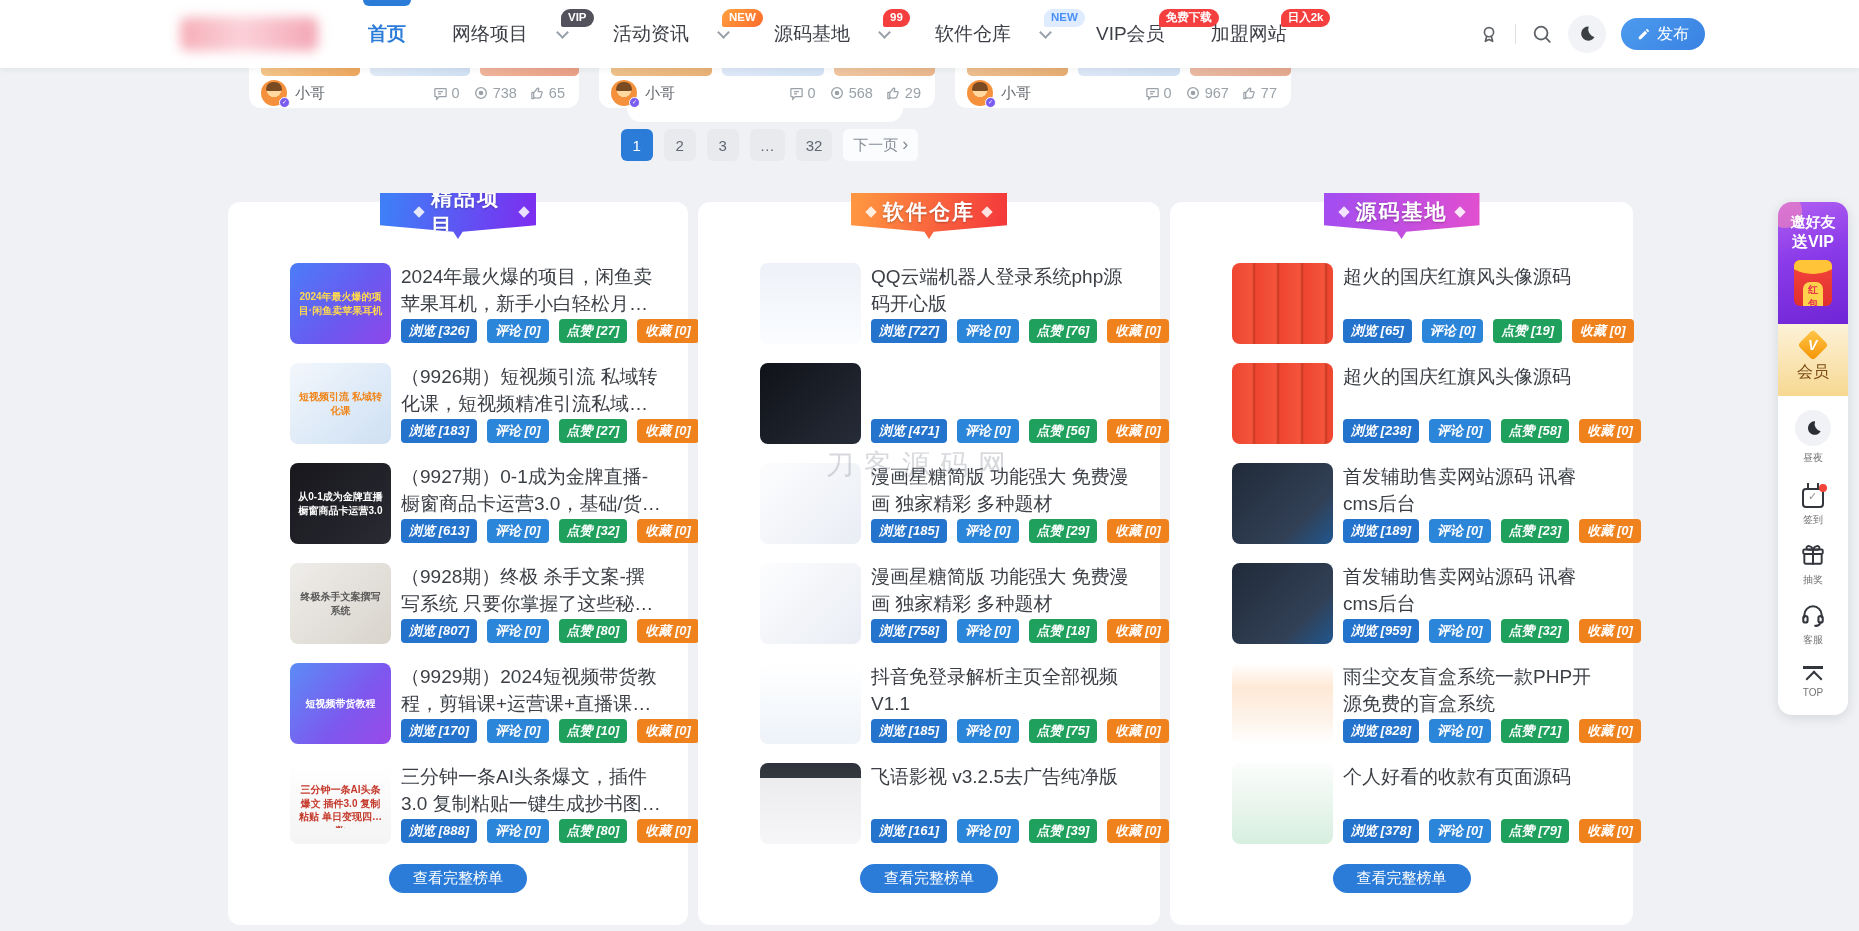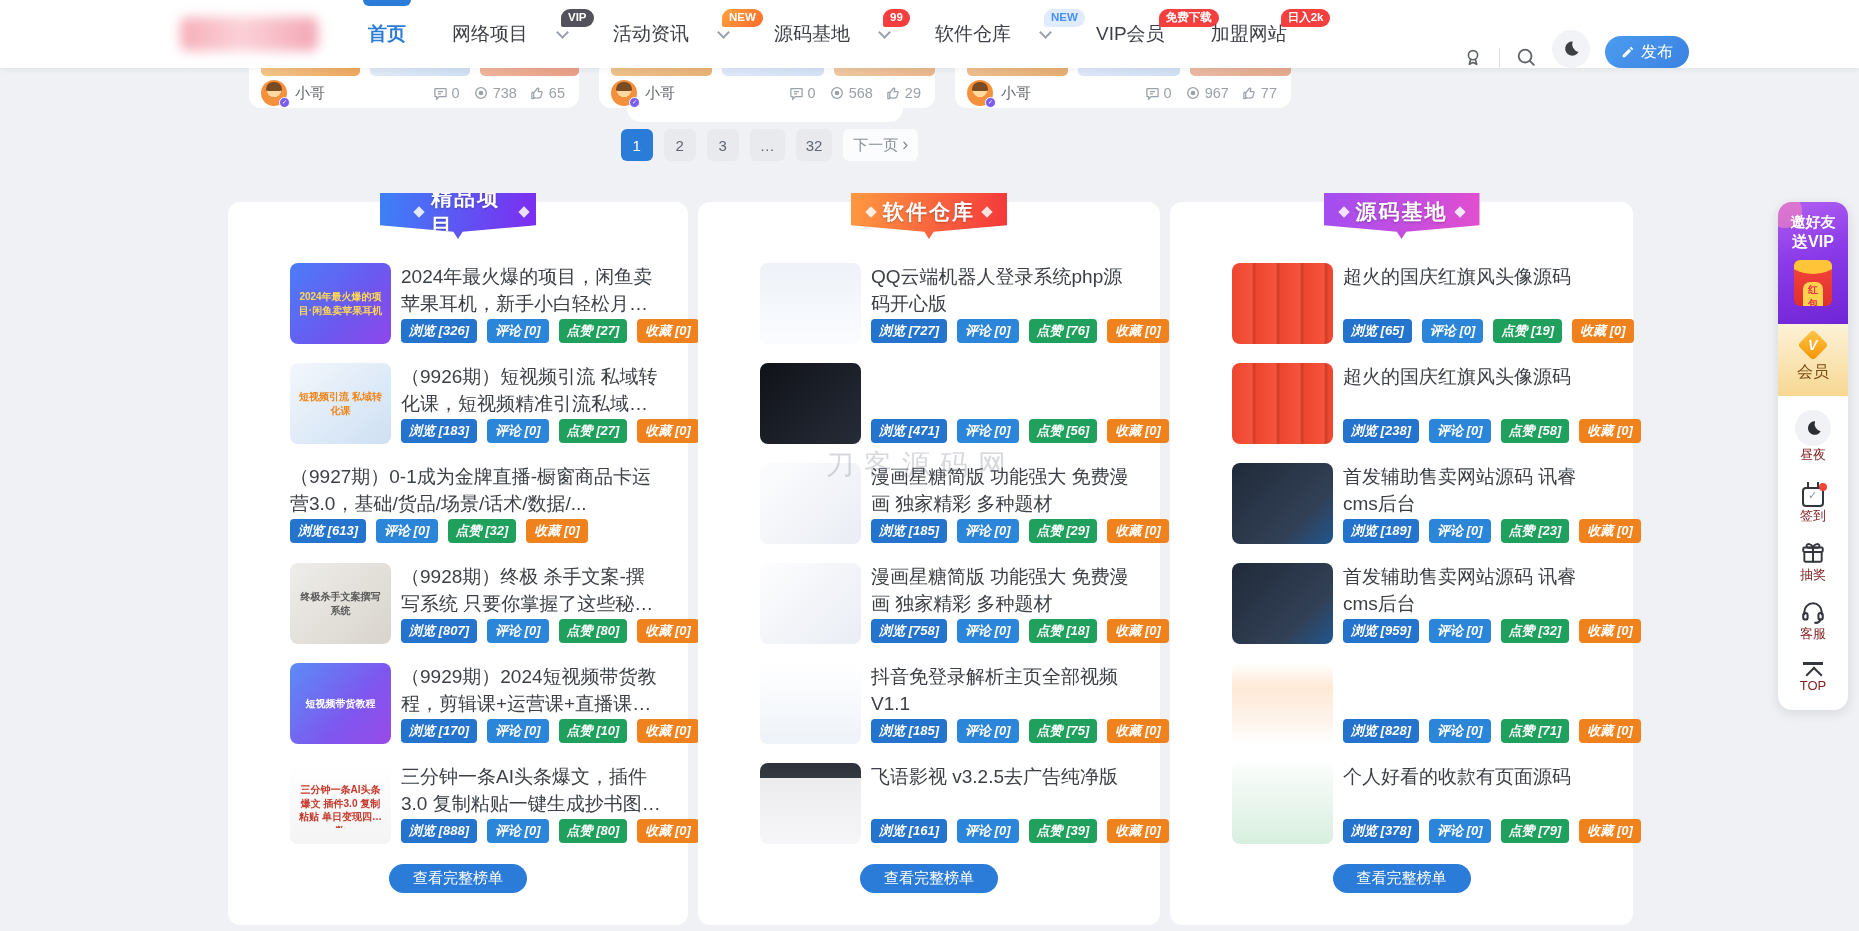--- a/index.html
+++ b/index.html
@@ -14,21 +14,21 @@
   .nav { position:absolute; left:368px; top:0; height:68px; display:flex; align-items:stretch; }
   .nav-item { position:relative; height:68px; display:flex; align-items:center; margin-right:46px;
               font-size:19px; color:#3c3f46; cursor:pointer; white-space:nowrap; }
   .nav-item[data-state="active"] { color:#2b7cd8; font-weight:bold; }
   .nav-item[data-state="active"]::after { content:""; position:absolute; top:0; left:50%; transform:translateX(-50%);
               width:48px; height:6px; background:#2b7cd8; border-radius:0 0 6px 6px; }
   .nav-badge { position:absolute; top:9px; left:calc(100% - 6px); font-size:11.5px; font-weight:bold;
                padding:2px 7px; border-radius:9px 9px 9px 2px; white-space:nowrap; line-height:1.2; }
   .chev { width:9px; height:9px; border-right:2px solid #9aa0a8; border-bottom:2px solid #9aa0a8;
           transform:rotate(45deg); margin-left:30px; margin-top:-4px; }
-  .nav-right { position:absolute; right:170px; top:0; height:68px; display:flex; align-items:flex-end; gap:15px; }
+  .nav-right { position:absolute; right:154px; top:0; height:68px; display:flex; align-items:center; gap:15px; }
   .icon-btn { background:none; border:none; cursor:pointer; display:flex; align-items:center; }
   .nav-divider { width:1px; height:20px; background:#dde0e4; }
   .moon-wrap { width:38px; height:38px; border-radius:50%; background:#f2f3f6; display:flex;
                align-items:center; justify-content:center; border:none; cursor:pointer; }
   .publish-btn { height:32px; padding:0 16px; border:none; border-radius:17px; cursor:pointer;
                  background:linear-gradient(135deg,#4c9bef,#3a82e2); color:#fff; font-size:16px;
                  display:flex; align-items:center; gap:6px; }
 
   
   .topcards { position:absolute; top:62px; left:0; width:100%; height:46px; z-index:5; }
@@ -108,21 +108,21 @@
             color:#e8334a; font-size:10px; font-weight:bold; padding:1px 5px; border-radius:7px; }
   .vipsec { height:72px; background:linear-gradient(180deg,#fdf2d8,#f7d892); text-align:center;
             padding-top:9px; cursor:pointer; }
   .vdiamond { width:22px; height:22px; margin:1px auto 6px; background:linear-gradient(135deg,#ffc84d,#f59200);
               transform:rotate(45deg); border-radius:4px; display:flex; align-items:center; justify-content:center; }
   .vdiamond span { transform:rotate(-45deg); color:#fff; font-weight:bold; font-style:italic; font-size:14px; }
   .viplabel { font-size:16px; color:#7a4a12; }
   .tools { padding:14px 0 2px; display:flex; flex-direction:column; align-items:center; }
   .tool { display:flex; flex-direction:column; align-items:center; margin-bottom:15px; cursor:pointer;
           background:none; border:none; font-family:inherit; }
-  .tool-label { font-size:13px; color:#7f1d1d; }
+  .tool-label { font-size:10px; color:#737373; margin-top:5px; }
   .moon-circle { width:36px; height:36px; border-radius:50%; background:#f1f2f5; display:flex;
                  align-items:center; justify-content:center; }
   .cal { position:relative; width:22px; height:20px; border:2px solid #33363c; border-radius:4px; margin-top:8px; }
   .cal::before { content:""; position:absolute; top:-7px; left:3px; width:2px; height:5px; background:#33363c; box-shadow:10px 0 0 #33363c; }
   .cal::after { content:"✓"; position:absolute; left:4px; top:0px; font-size:11px; color:#8d9096; }
   .cal .dot { position:absolute; right:-5px; top:-6px; width:8px; height:8px; border-radius:50%; background:#f5453a; }
   .topicon { width:24px; height:16px; position:relative; margin-top:4px; }
   .topicon::before { content:""; position:absolute; top:0; left:2px; right:2px; height:2.5px; background:#33363c; }
   .topicon::after { content:""; position:absolute; top:7px; left:7px; width:10px; height:10px;
                     border-left:2.5px solid #33363c; border-top:2.5px solid #33363c; transform:rotate(45deg); }
@@ -366,20 +366,23 @@
       <div class="item-badges">
         <span class="badge b-views"><span>浏览</span><span class="bv">183</span></span>
         <span class="badge b-comments"><span>评论</span><span class="bv">0</span></span>
         <span class="badge b-likes"><span>点赞</span><span class="bv">27</span></span>
         <span class="badge b-favs"><span>收藏</span><span class="bv">0</span></span>
       </div>
     </div>
   </div>
 
   <div class="item">
+    <div class="thumb" style="background: linear-gradient(135deg, rgb(23, 23, 28) 0%, rgb(42, 43, 51) 100%);">
+      <span class="thumb-text" style="color: rgb(255, 255, 255);">从0-1成为金牌直播 橱窗商品卡运营3.0</span>
+    </div>
     <div class="item-body">
       <div class="item-title">（9927期）0-1成为金牌直播-橱窗商品卡运营3.0，基础/货品/场景/话术/数据/...</div>
       <div class="item-badges">
         <span class="badge b-views"><span>浏览</span><span class="bv">613</span></span>
         <span class="badge b-comments"><span>评论</span><span class="bv">0</span></span>
         <span class="badge b-likes"><span>点赞</span><span class="bv">32</span></span>
         <span class="badge b-favs"><span>收藏</span><span class="bv">0</span></span>
       </div>
     </div>
   </div>
@@ -596,20 +599,21 @@
         <span class="badge b-favs"><span>收藏</span><span class="bv">0</span></span>
       </div>
     </div>
   </div>
 
   <div class="item">
     <div class="thumb" style="background: linear-gradient(rgb(255, 255, 255) 0%, rgb(255, 233, 214) 30%, rgb(253, 243, 234) 70%, rgb(255, 255, 255) 100%);">
       <span class="thumb-text" style="color: rgb(224, 96, 48);"></span>
     </div>
     <div class="item-body">
+      <div class="item-title">雨尘交友盲盒系统一款PHP开源免费的盲盒系统</div>
       <div class="item-badges">
         <span class="badge b-views"><span>浏览</span><span class="bv">828</span></span>
         <span class="badge b-comments"><span>评论</span><span class="bv">0</span></span>
         <span class="badge b-likes"><span>点赞</span><span class="bv">71</span></span>
         <span class="badge b-favs"><span>收藏</span><span class="bv">0</span></span>
       </div>
     </div>
   </div>
 
   <div class="item">

